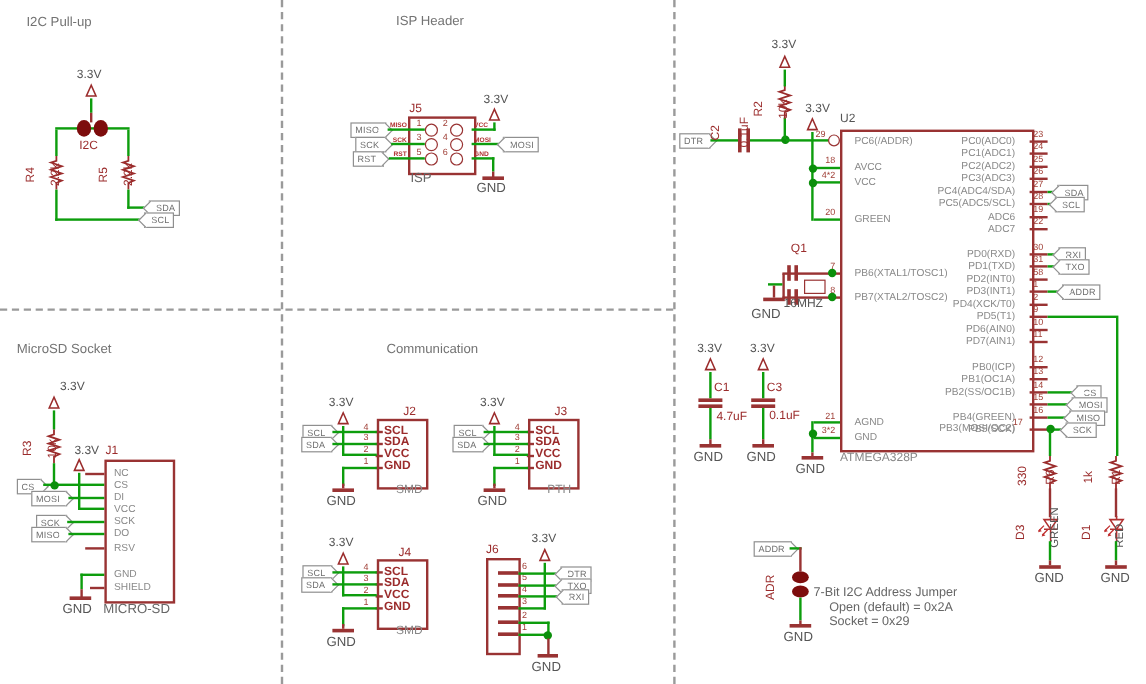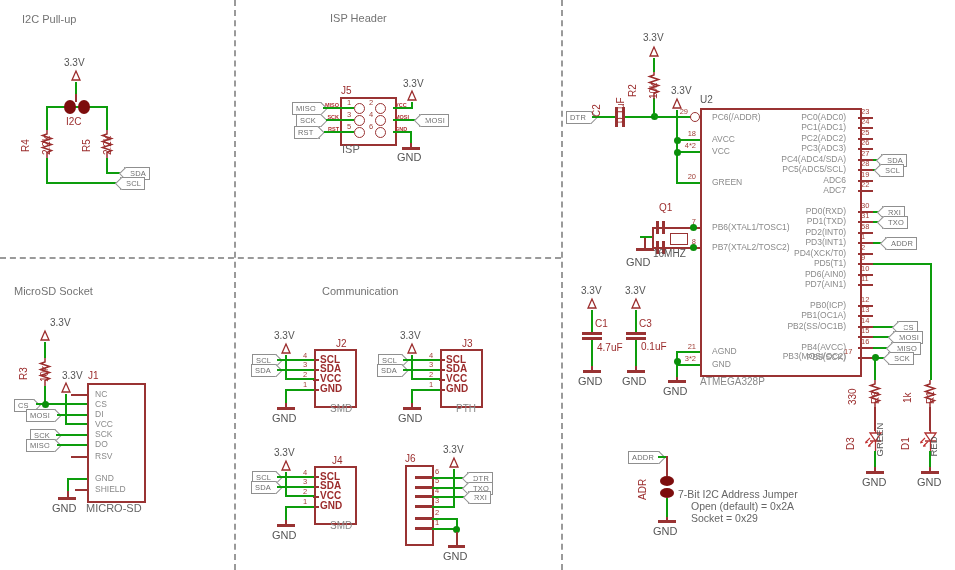--- a/index.html
+++ b/index.html
@@ -421,21 +421,21 @@
   <div class="t pn r" style="left:740px;top:228px;width:106px">PD2(INT0)</div>
   <div class="t pn r" style="left:740px;top:238px;width:106px">PD3(INT1)</div>
   <div class="t pn r" style="left:740px;top:249px;width:106px">PD4(XCK/T0)</div>
   <div class="t pn r" style="left:740px;top:259px;width:106px">PD5(T1)</div>
   <div class="t pn r" style="left:740px;top:270px;width:106px">PD6(AIN0)</div>
   <div class="t pn r" style="left:740px;top:280px;width:106px">PD7(AIN1)</div>
   <div class="t pn r" style="left:740px;top:301px;width:106px">PB0(ICP)</div>
   <div class="t pn r" style="left:740px;top:311px;width:106px">PB1(OC1A)</div>
   <div class="t pn r" style="left:740px;top:322px;width:106px">PB2(SS/OC1B)</div>
   <div class="t pn r" style="left:740px;top:352px;width:106px">PB3(MOSI/OC2)</div>
-  <div class="t pn r" style="left:740px;top:343px;width:106px">PB4(AVCC)</div>
+  <div class="t pn r" style="left:740px;top:343px;width:106px">PB4(GREEN)</div>
   <div class="t pn r" style="left:740px;top:353px;width:106px">PB5(SCK)</div>
 
   <div class="rw" style="left:858px;top:117px;width:15px;height:2px"></div>
   <div class="rw" style="left:858px;top:127px;width:15px;height:2px"></div>
   <div class="rw" style="left:858px;top:138px;width:15px;height:2px"></div>
   <div class="rw" style="left:858px;top:148px;width:15px;height:2px"></div>
   <div class="rw" style="left:858px;top:159px;width:15px;height:2px"></div>
   <div class="rw" style="left:858px;top:169px;width:15px;height:2px"></div>
   <div class="rw" style="left:858px;top:180px;width:15px;height:2px"></div>
   <div class="rw" style="left:858px;top:190px;width:15px;height:2px"></div>

